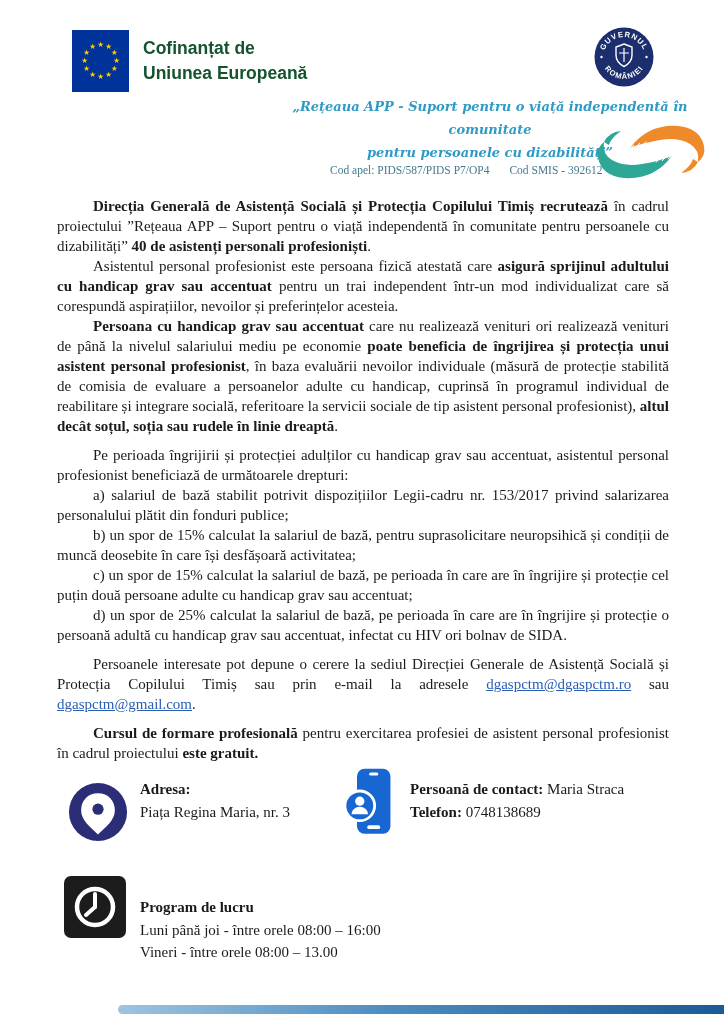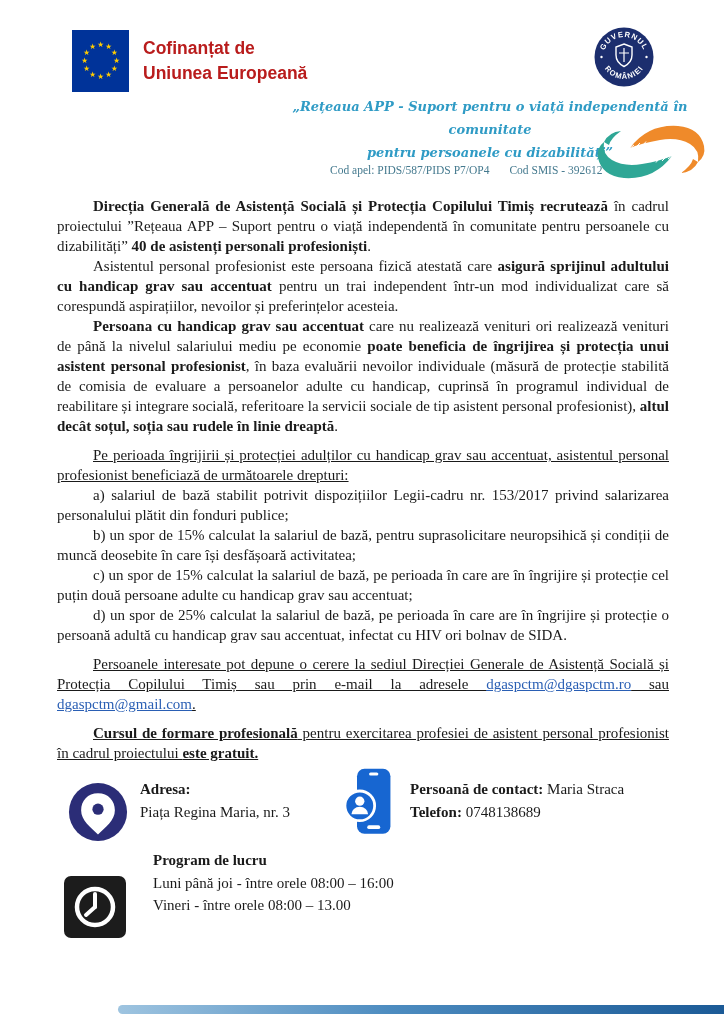--- a/index.html
+++ b/index.html
@@ -2,46 +2,46 @@
 <html><head>
 <meta charset="utf-8">
 <style>
   html,body{margin:0;padding:0;background:#ffffff;}
   #page{position:relative;width:724px;height:1024px;background:#ffffff;overflow:hidden;
         font-family:"Liberation Serif",serif;color:#1a1a1a;}
 
   
   #eu-flag{position:absolute;left:72px;top:30px;}
   #eu-text{position:absolute;left:143px;top:36px;font-family:"Liberation Sans",sans-serif;
-           font-weight:bold;font-size:17.5px;line-height:25px;color:#b91c1c;}
+           font-weight:bold;font-size:17.5px;line-height:25px;color:#14532d;}
   #gov-seal{position:absolute;left:594px;top:27px;}
   #tagline{position:absolute;left:278px;top:95px;width:424px;text-align:center;
            font-family:"DejaVu Serif",serif;font-style:italic;font-weight:bold;
            font-size:13px;line-height:23px;color:#2f9bc5;}
   #hands-logo{position:absolute;left:592px;top:122px;}
   #codes{position:absolute;left:330px;top:164px;display:flex;gap:20px;
          font-family:"Liberation Serif",serif;font-weight:normal;font-size:11.5px;color:#44798e;}
 
   
   #doc-body{position:absolute;left:57px;top:196px;width:612px;
             font-size:15px;line-height:20px;text-align:justify;}
   #doc-body p{margin:0;text-indent:36px;}
-  #doc-body p.gap{margin-top:9px;text-decoration:underline;}
+  #doc-body p.gap{margin-top:9px;}
   #doc-body .b{font-weight:bold;}
   #doc-body a.link{color:#2a5fb4;text-decoration:underline;cursor:pointer;}
 
   
   .info-text{position:absolute;font-size:15px;line-height:22.5px;font-family:Liberation Serif, serif;}
   .info-text b{font-weight:bold;}
   #address-icon{position:absolute;left:68px;top:782px;}
   #address-text{left:140px;top:778px;}
   #phone-icon{position:absolute;left:344px;top:766px;}
   #contact-text{left:410px;top:778px;}
   #clock-icon{position:absolute;left:64px;top:876px;}
-  #schedule-text{left:140px;top:849px;margin-left:13px;}
+  #schedule-text{left:140px;top:896px;}
 
   #footer-bar{position:absolute;left:118px;top:1005px;width:606px;height:9px;
               background:linear-gradient(90deg,#9ec4e0 0%,#4d8cc0 45%,#1b5a96 100%);
               border-radius:5px 0 0 5px;}
 </style>
 </head>
 <body>
 
 <div id="page">
 

